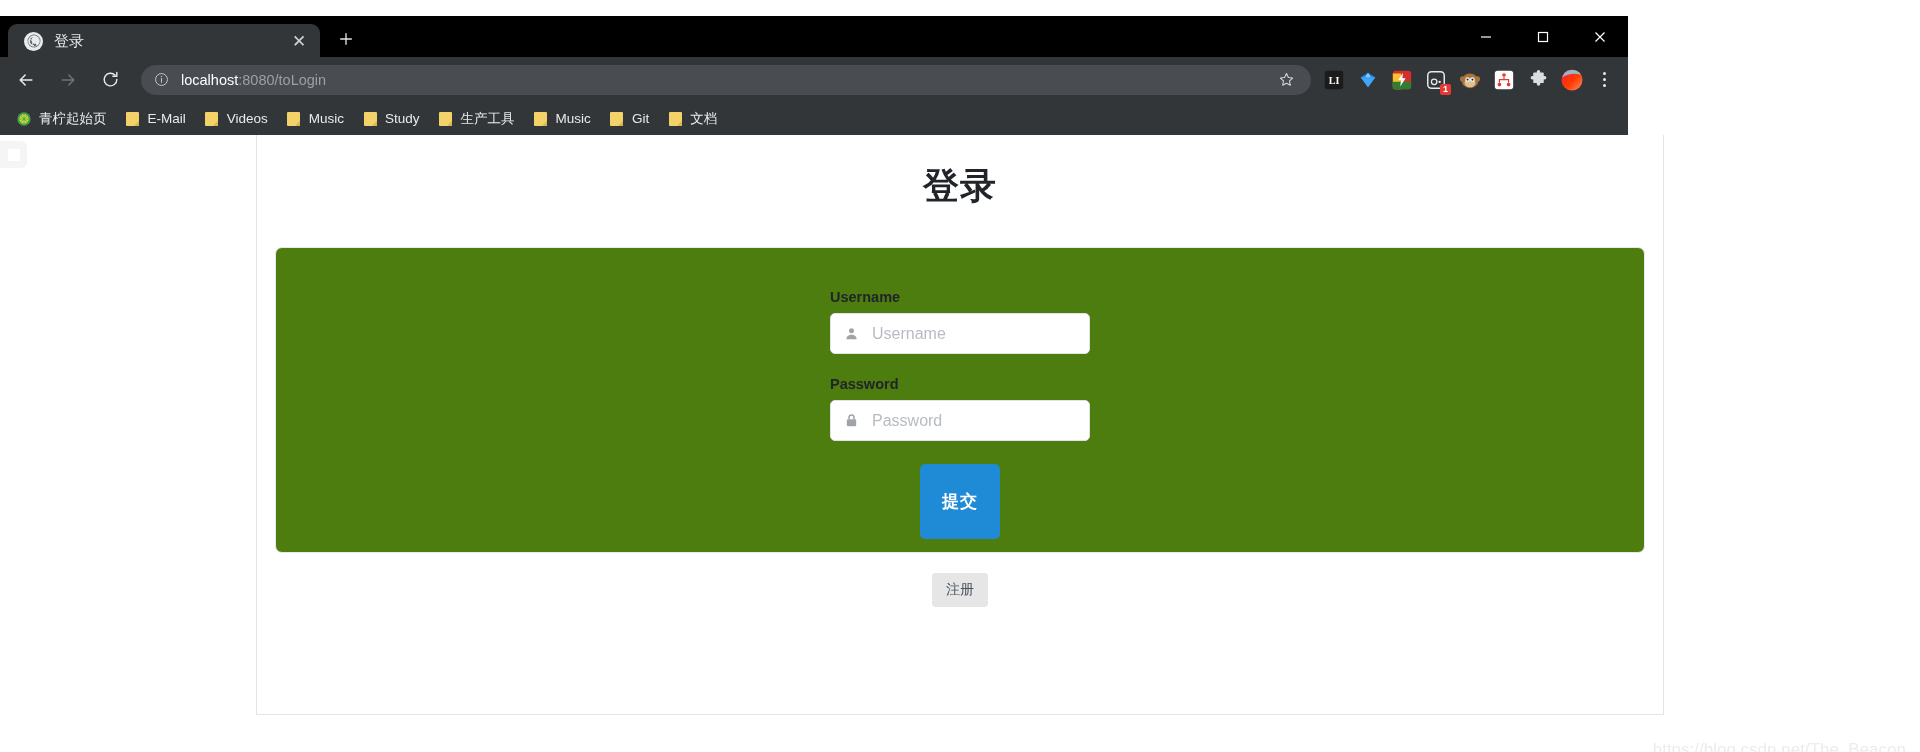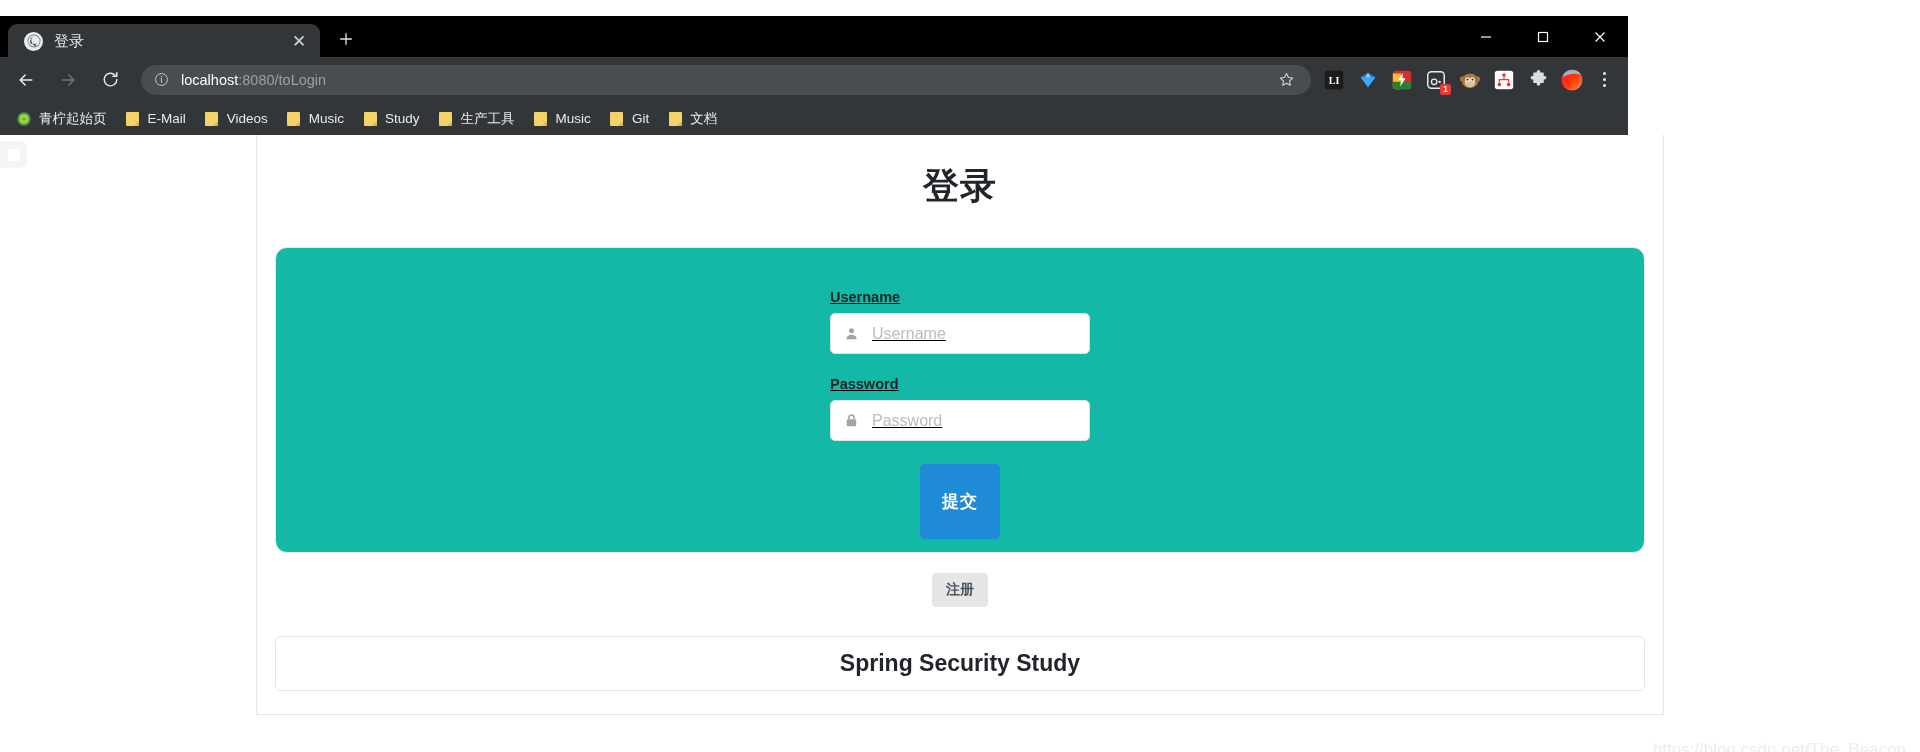--- a/index.html
+++ b/index.html
@@ -276,27 +276,26 @@
     text-align: center;
     font-size: 36px;
     font-weight: bold;
     color: #212529;
     margin-top: 27px;
     letter-spacing: 1px;
   }
 
   .form-card {
     margin: 36px 18px 0 18px;
-    background: #14b8a6;
+    background: #4d7c0f;
     border: 1px solid #e7e9ec;
-    border-radius: 12px;
+    border-radius: 7px;
     height: 306px;
     box-sizing: border-box;
     position: relative;
-    text-decoration: underline;
   }
 
   .form-inner {
     width: 260px;
     margin: 0 auto;
     padding-top: 41px;
   }
 
   .field-label {
     font-size: 14.5px;
@@ -350,21 +349,20 @@
 
   .register-row { text-align: center; margin-top: 20px; }
   .btn-register {
     background: #e6e6e6;
     color: #4a5560;
     border: none;
     border-radius: 4px;
     font-size: 14px;
     padding: 8px 14px;
     font-family: "Liberation Sans", sans-serif;
-    font-weight: bold;
   }
 
   .footer-card {
     margin: 29px 18px 0 18px;
     border: 1px solid #e4e6e8;
     border-radius: 5px;
     height: 55px;
     display: flex;
     align-items: center;
     justify-content: center;
@@ -639,22 +637,19 @@
             <button class="btn-submit">提交</button>
           </div>
 
         </div>
       </div>
 
       <div class="register-row">
         <button class="btn-register">注册</button>
       </div>
 
-      <div class="footer-card">
-        <span class="footer-text">Spring Security Study</span>
-      </div>
 
     </div>
 
     <div class="watermark">https://blog.csdn.net/The_Beacon</div>
   </div>
 
 </div>
 
 </body></html>

